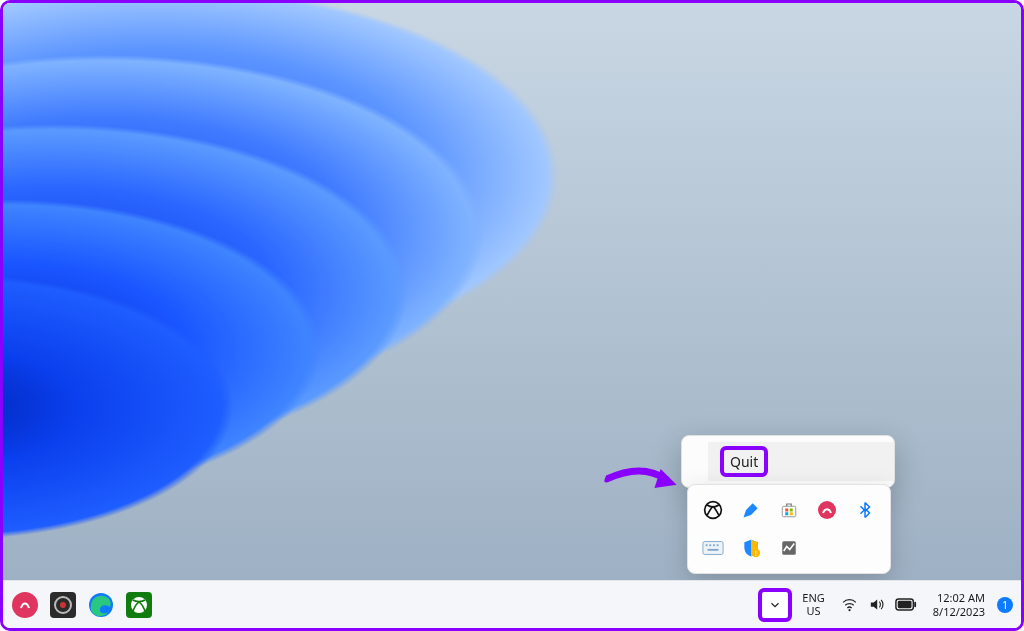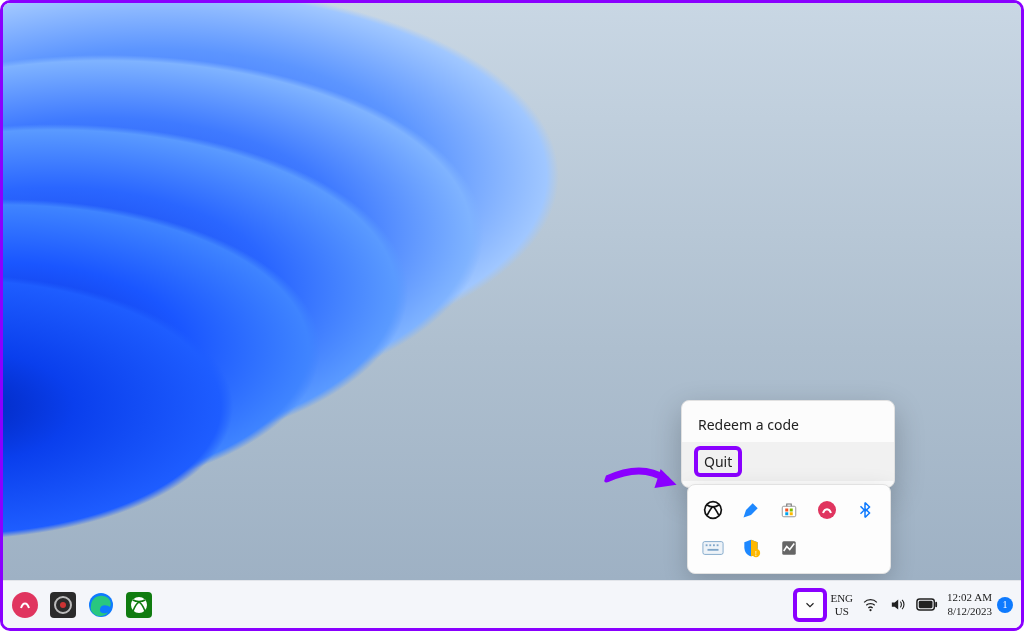--- a/index.html
+++ b/index.html
@@ -21,21 +21,21 @@
   .taskbar {
     position: absolute; left: 0; right: 0; bottom: 0; height: 48px;
     background: #f4f6fa; border-top: 1px solid #e2e5ea;
     display: flex; align-items: center; justify-content: space-between;
     padding: 0 8px;
   }
   .task-left { display: flex; align-items: center; gap: 10px; }
   .task-icon { width: 28px; height: 28px; border-radius: 4px; display: flex; align-items: center; justify-content: center; }
   .ti-round { width:26px; height:26px; border-radius:50%; display:flex; align-items:center; justify-content:center; }
 
-  .task-right { display: flex; align-items: center; gap: 1px; font-family: Liberation Serif, serif; }
+  .task-right { display: flex; align-items: center; gap: 8px; }
   .tray-chevron {
     width: 30px; height: 30px; display:flex; align-items:center; justify-content:center;
     border-radius: 4px; background:#fefefe;
   }
   .highlight { outline: 4px solid #8a00ff; outline-offset: -2px; border-radius: 4px; }
 
   .lang { text-align:center; font-size:11px; line-height:1.1; padding:0 4px; }
   .sys-icons { display:flex; align-items:center; gap:10px; padding:0 4px; }
   .datetime { text-align:right; font-size:11px; line-height:1.2; padding:0 4px; }
   .notif-dot { width:16px; height:16px; border-radius:50%; background:#0e7afe; color:#fff; font-size:10px; display:flex; align-items:center; justify-content:center; }
@@ -52,41 +52,38 @@
   
   .ctxmenu {
     position:absolute; right:126px; bottom:140px; width:214px; background:#fcfcfc;
     border:1px solid #e1e1e1; border-radius:8px; box-shadow:0 10px 30px rgba(0,0,0,0.22);
     padding:6px 0;
   }
   .ctx-item {
     display:flex; align-items:center; justify-content:space-between;
     padding:8px 16px; font-size:14px; color:#222;
   }
-  .ctx-item.hover { background:#f1f1f1; }
+  .ctx-item.hover { background:#f1f1f1;margin-left:26px; }
   .ctx-item .chev { font-size:11px; color:#666; }
 
   .quit-hl { display:inline-block; outline:4px solid #8a00ff; padding:2px 6px; border-radius:2px; }
 
   .arrow-ptr {
     position:absolute; right:342px; bottom:132px; transform:rotate(18deg);
   }
 
   
   svg { display:block; }
 </style>
 </head>
 <body>
 
 <div class="desktop"></div>
 
 <div class="ctxmenu">
-  <div class="ctx-item">
-    <span>Redeem a code</span>
-  </div>
   <div class="ctx-item hover">
     <span class="quit-hl">Quit</span>
   </div>
 </div>
 
 <div class="flyout">
   <div class="tray-item">
     <svg width="20" height="20" viewBox="0 0 24 24">
         <circle cx="12" cy="12" r="10" fill="none" stroke="#111" stroke-width="2"></circle>
         <path d="M5 6 C9 9 15 9 19 6 M5 18 C8 13 9 10 12 8 C15 10 16 13 19 18" fill="none" stroke="#111" stroke-width="2"></path>

